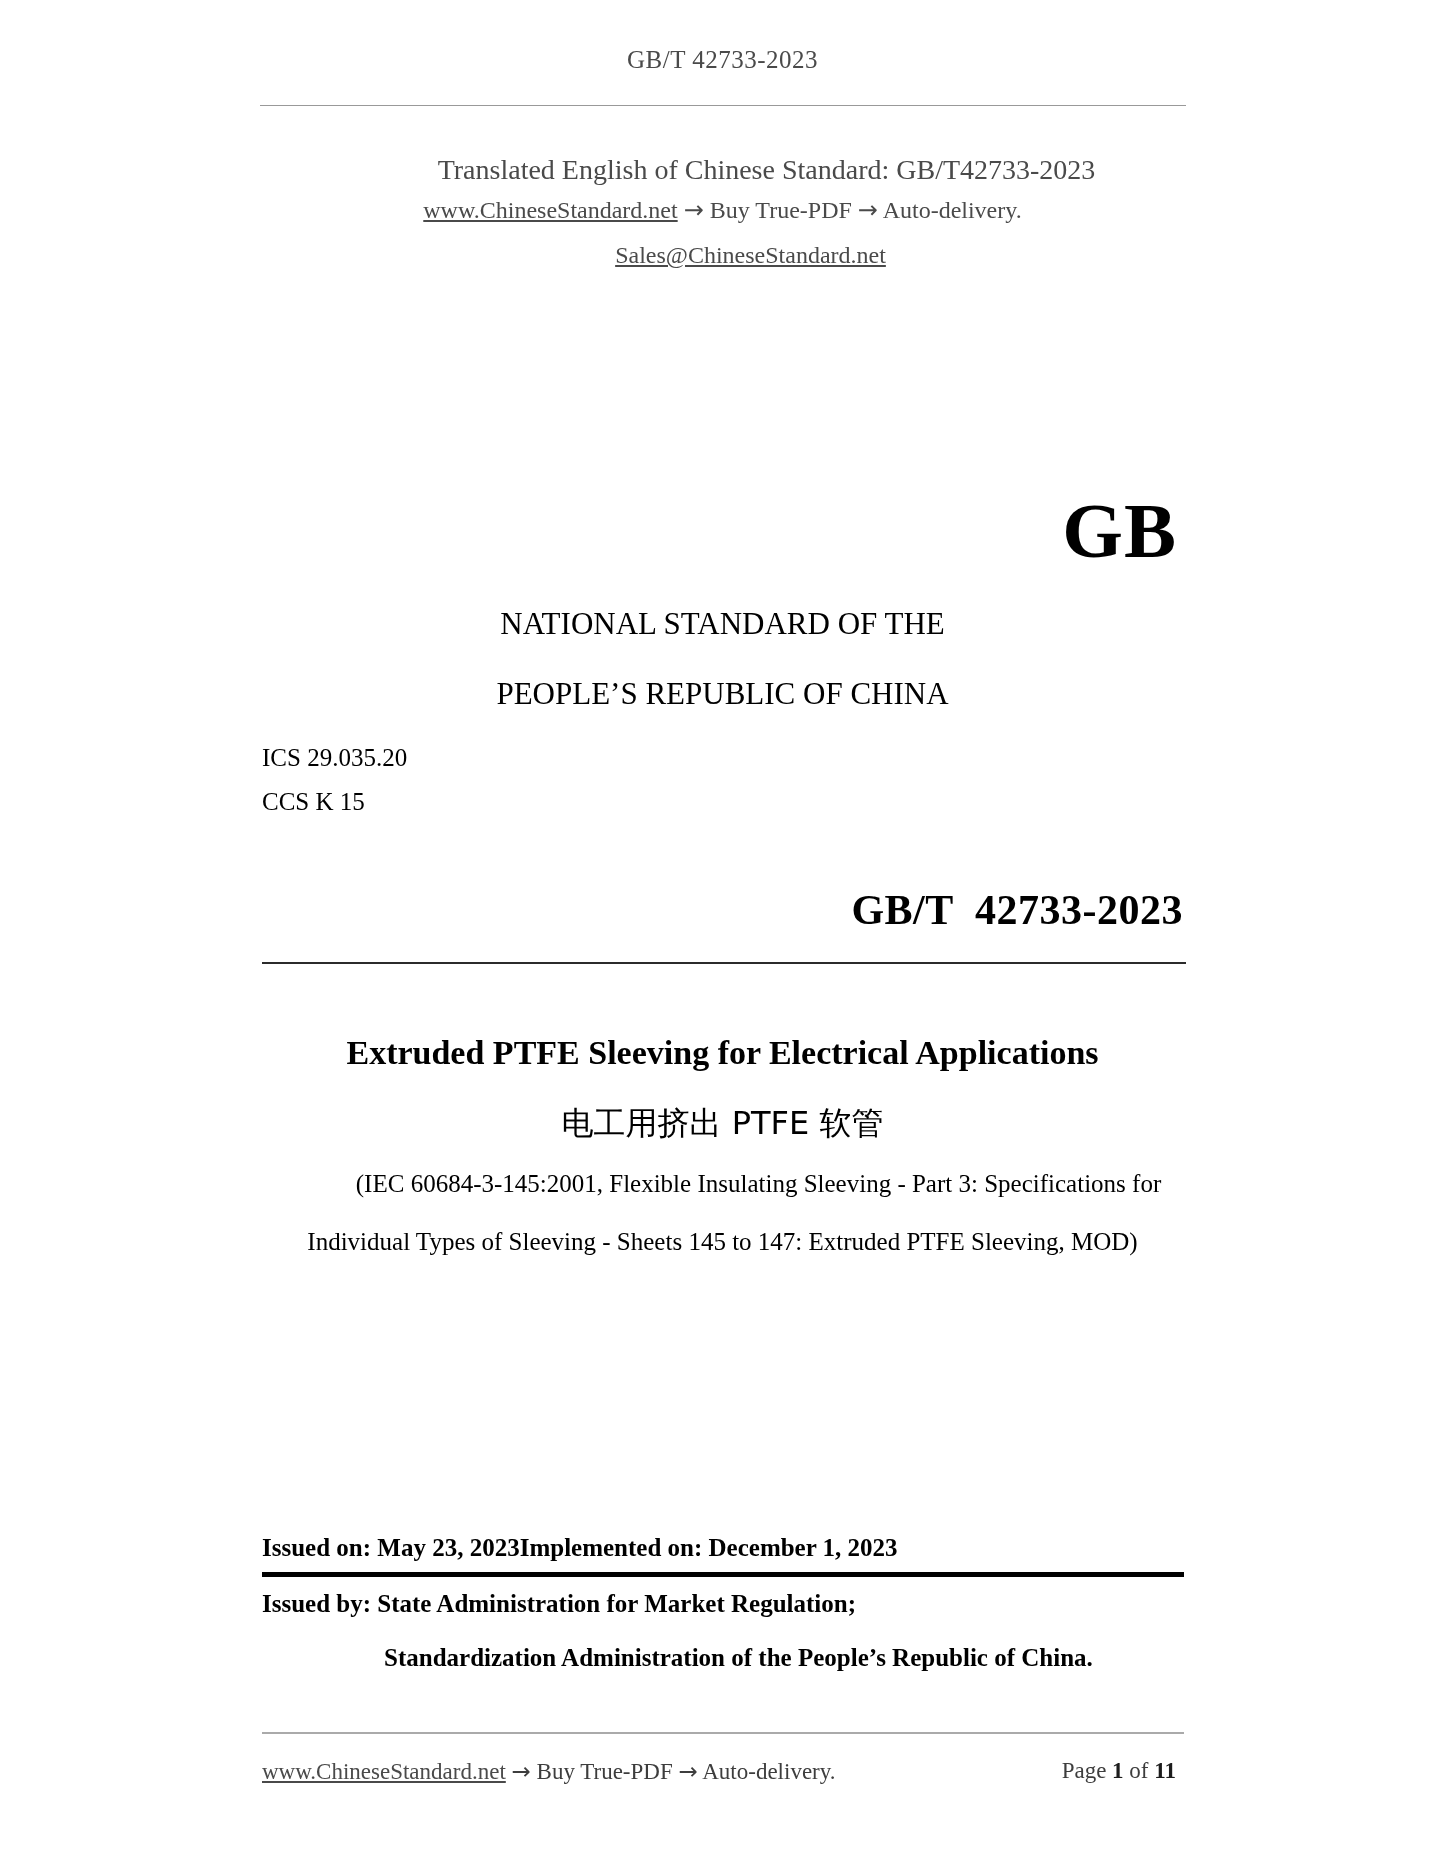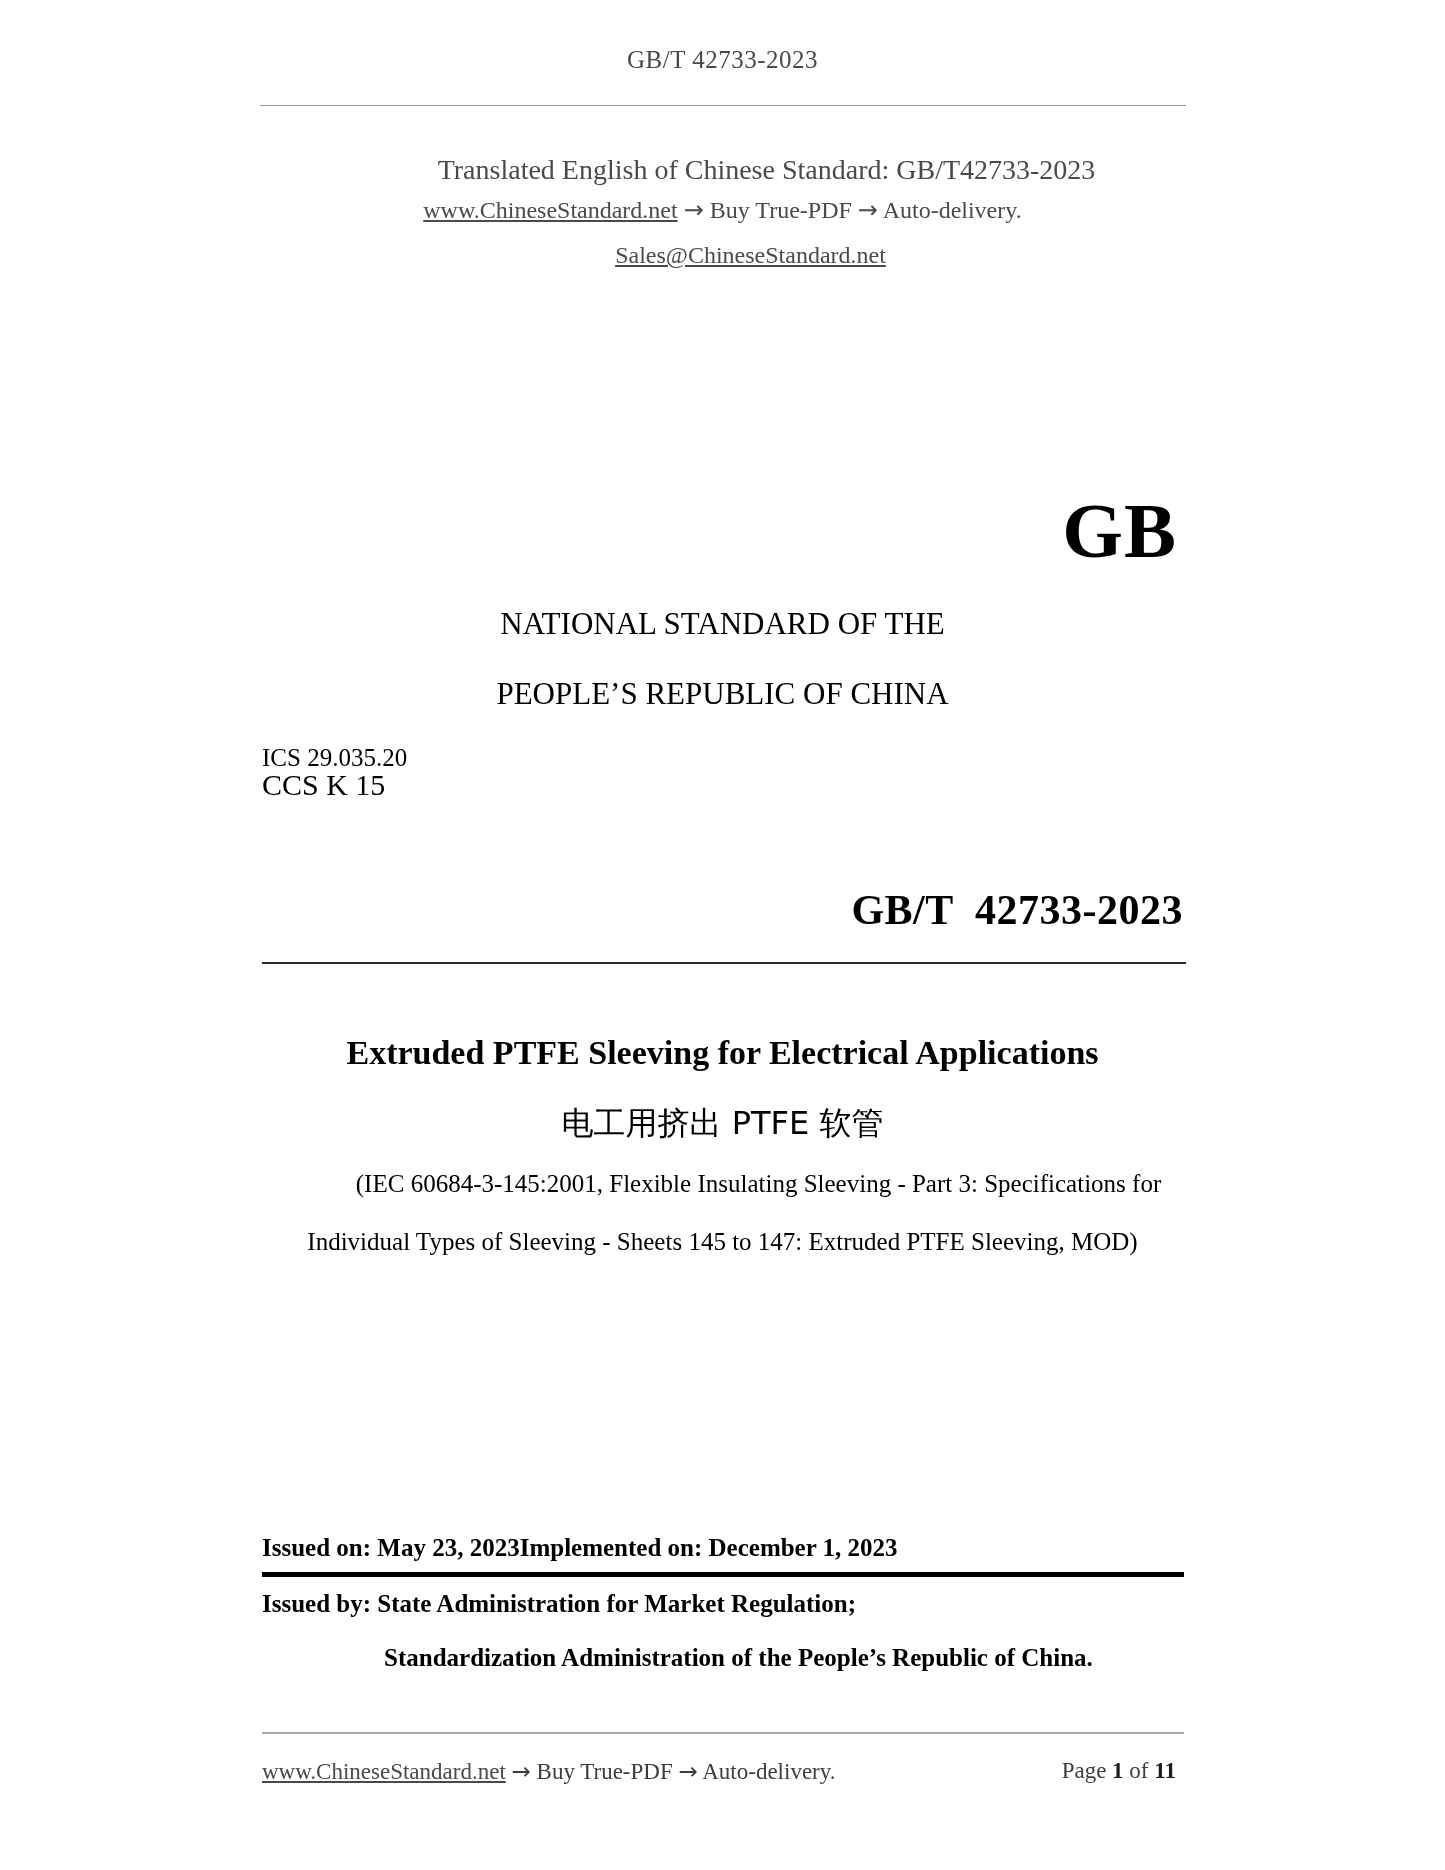--- a/index.html
+++ b/index.html
@@ -37,21 +37,21 @@
   .email-line   { top: 242px; font-size: 24px; padding-left: 28px; }
   
   .gb-logo {
     top: 492px; right: 268px;
     font-size: 78px; font-weight: bold; line-height: 1;
     letter-spacing: 1px;
   }
   .nat1         { top: 606px;  font-size: 31px; }
   .nat2         { top: 676px;  font-size: 31px; }
   .ics          { top: 744px;  left: 262px; font-size: 25px; }
-  .ccs          { top: 768px;  left: 262px; font-size: 30px; }
+  .ccs          { top: 788px;  left: 262px; font-size: 25px; }
   .std-num {
     top: 886px; right: 262px;
     font-size: 42px; font-weight: bold;
     white-space: pre; letter-spacing: 0.5px;
   }
   .rule2        { top: 962px;  left: 262px; width: 924px; border-top: 2px solid #2b2b2b; }
   .title-en     { top: 1034px; font-size: 34px; font-weight: bold; }
   .title-zh     { top: 1102px; font-size: 32px; font-family: "DejaVu Sans", sans-serif; }
   .iec1         { top: 1170px; font-size: 25px; padding-left: 36px; }
   .iec2         { top: 1228px; font-size: 25px; }

